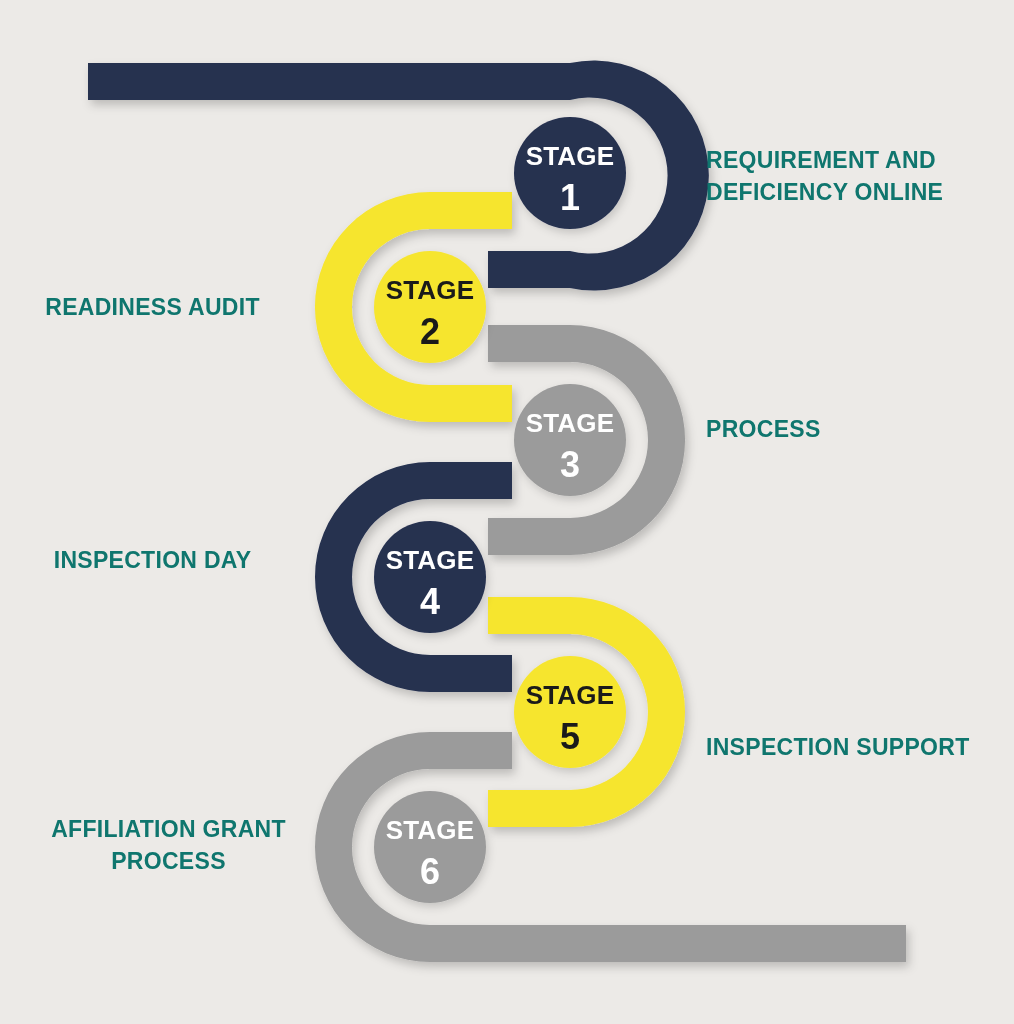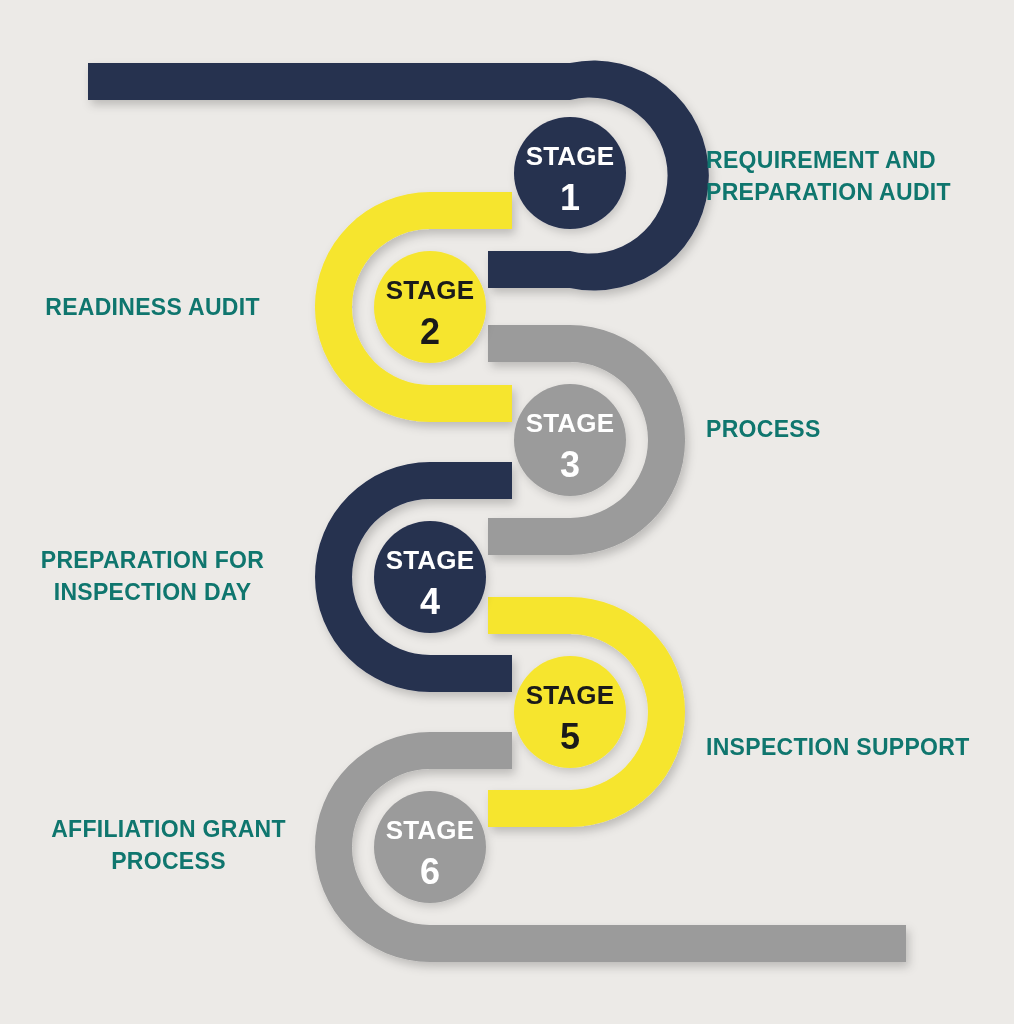--- a/index.html
+++ b/index.html
@@ -103,33 +103,32 @@
       <text x="570" y="704" font-size="26" fill="#1A1A1A" font-family="Liberation Sans, sans-serif" font-weight="bold">STAGE</text>
       <text x="570" y="749" font-size="36" fill="#1A1A1A" font-family="Liberation Sans, sans-serif" font-weight="bold">5</text>
 
       <text x="430" y="839" font-size="26" fill="#FFFFFF" font-family="Liberation Sans, sans-serif" font-weight="bold">STAGE</text>
       <text x="430" y="884" font-size="36" fill="#FFFFFF" font-family="Liberation Sans, sans-serif" font-weight="bold">6</text>
     </g>
   </svg>
 
   <div class="caption caption-right" style="left:706px; top:145px; width:290px;">
     <div>REQUIREMENT AND</div>
-    <div>PREPARATION AUDIT</div>
+    <div>DEFICIENCY ONLINE</div>
   </div>
 
   <div class="caption caption-left" style="left:20px; top:292px; width:265px;">
     <div>READINESS AUDIT</div>
   </div>
 
   <div class="caption caption-right" style="left:706px; top:414px; width:290px;">
     <div>PROCESS</div>
   </div>
 
   <div class="caption caption-left" style="left:20px; top:545px; width:265px;">
-    <div>PREPARATION FOR</div>
     <div>INSPECTION DAY</div>
   </div>
 
   <div class="caption caption-right" style="left:706px; top:700px; width:290px;margin-top:32px;">
     <div>INSPECTION SUPPORT</div>
   </div>
 
   <div class="caption caption-left" style="left:36px; top:814px; width:265px;">
     <div>AFFILIATION GRANT</div>
     <div>PROCESS</div>

